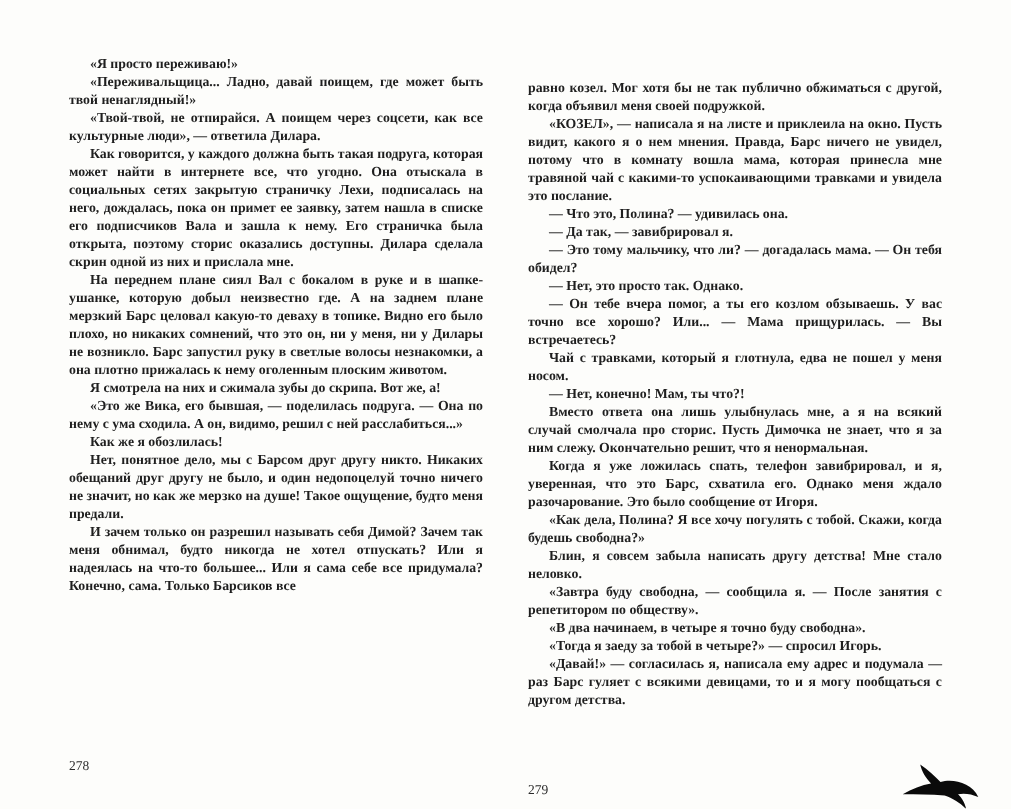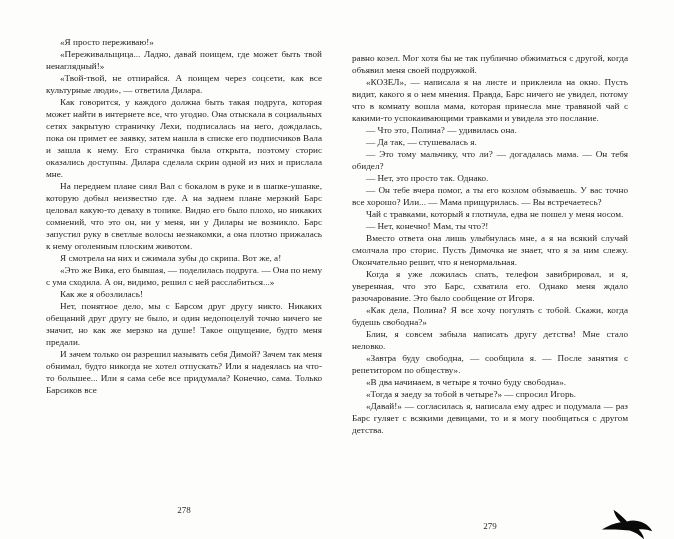--- a/index.html
+++ b/index.html
@@ -27,29 +27,30 @@
   .page.left  { padding: 36px 15px 0 46px; }
   .page.right { padding: 36px 46px 0 15px; margin-top: 16px; }
   .text-block p {
     margin: 0;
     font-family: "Liberation Serif", "DejaVu Serif", serif;
     font-size: 9.2px;
     line-height: 12px;
     color: #1f1f1f;
     text-align: justify;
     text-indent: 14px;
+    font-weight: bold;
   }
   .text-block p.noindent { text-indent: 0; }
   .page-number {
     position: absolute;
     bottom: 24px;
     font-family: "Liberation Serif", "DejaVu Serif", serif;
     font-size: 9px;
     color: #2a2a2a;
-    text-align: center;
+    text-align: left;
     width: 276px;
   }
   .page.left  .page-number { left: 46px; }
   .page.right .page-number { left: 15px; }
   .bird {
     position: absolute;
     right: 20px;
     bottom: 14px;
     width: 54px;
     height: 32px;
@@ -74,21 +75,21 @@
         <p>И зачем только он разрешил называть себя Димой? Зачем так меня обнимал, будто никогда не хотел отпускать? Или я надеялась на что-то большее... Или я сама себе все придумала? Конечно, сама. Только Барсиков все</p>
       </div>
     <div class="page-number">278</div>
   </div>
 
   <div class="page right">
     <div class="text-block">
         <p class="noindent">равно козел. Мог хотя бы не так публично обжиматься с другой, когда объявил меня своей подружкой.</p>
         <p>«КОЗЕЛ», — написала я на листе и приклеила на окно. Пусть видит, какого я о нем мнения. Правда, Барс ничего не увидел, потому что в комнату вошла мама, которая принесла мне травяной чай с какими-то успокаивающими травками и увидела это послание.</p>
         <p>— Что это, Полина? — удивилась она.</p>
-        <p>— Да так, — стушевалась я.</p>
+        <p>— Да так, — завибрировал я.</p>
         <p>— Это тому мальчику, что ли? — догадалась мама. — Он тебя обидел?</p>
         <p>— Нет, это просто так. Однако.</p>
         <p>— Он тебе вчера помог, а ты его козлом обзываешь. У вас точно все хорошо? Или... — Мама прищурилась. — Вы встречаетесь?</p>
         <p>Чай с травками, который я глотнула, едва не пошел у меня носом.</p>
         <p>— Нет, конечно! Мам, ты что?!</p>
         <p>Вместо ответа она лишь улыбнулась мне, а я на всякий случай смолчала про сторис. Пусть Димочка не знает, что я за ним слежу. Окончательно решит, что я ненормальная.</p>
         <p>Когда я уже ложилась спать, телефон завибрировал, и я, уверенная, что это Барс, схватила его. Однако меня ждало разочарование. Это было сообщение от Игоря.</p>
         <p>«Как дела, Полина? Я все хочу погулять с тобой. Скажи, когда будешь свободна?»</p>
         <p>Блин, я совсем забыла написать другу детства! Мне стало неловко.</p>
         <p>«Завтра буду свободна, — сообщила я. — После занятия с репетитором по обществу».</p>

